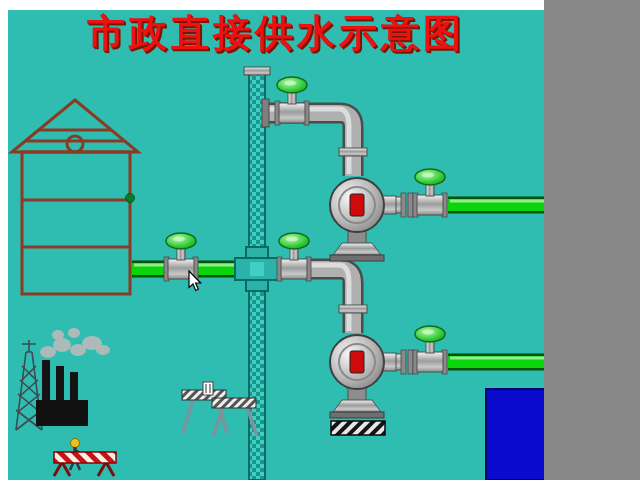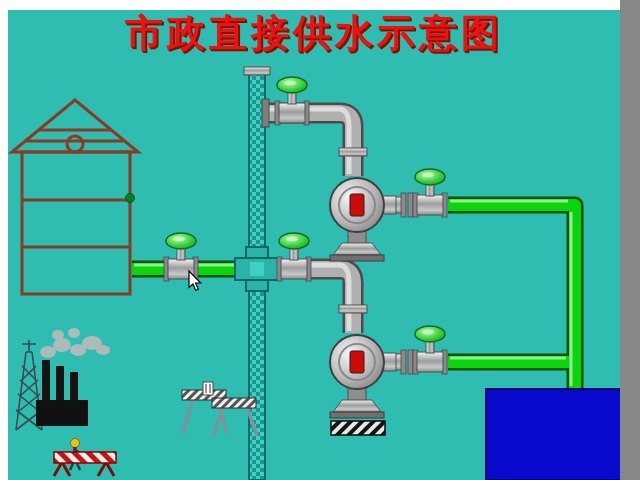--- a/index.html
+++ b/index.html
@@ -14,21 +14,21 @@
     --color-metal-dark:#6f6f6f;
     --color-valve-wheel:#25c42a;
     --color-pump-indicator:#cf0a0a;
     --color-tank:#0a0acc;
     --color-house:#8a3b22;
     --color-barrier-red:#cc1111;
   }
   html,body{margin:0;padding:0;}
   body{font-family:"Liberation Sans","DejaVu Sans",sans-serif;background:#888;}
   .stage{
-    position:relative;width:620px;height:480px;overflow:hidden;
+    position:relative;width:544px;height:480px;overflow:hidden;
     background:var(--color-background);
   }
   .frame-top{position:absolute;top:0;left:0;width:640px;height:10px;background:var(--color-frame);z-index:5;}
   .frame-left{position:absolute;top:0;left:0;width:8px;height:480px;background:var(--color-frame);z-index:5;}
   .title{
     position:absolute;top:8px;left:8px;right:0;z-index:6;
     text-align:center;font-size:38px;font-weight:bold;letter-spacing:4px;
     color:var(--color-title);
     text-shadow:2px 2px 0 var(--color-title-shadow),1px 1px 0 var(--color-title-shadow);
     white-space:nowrap;

